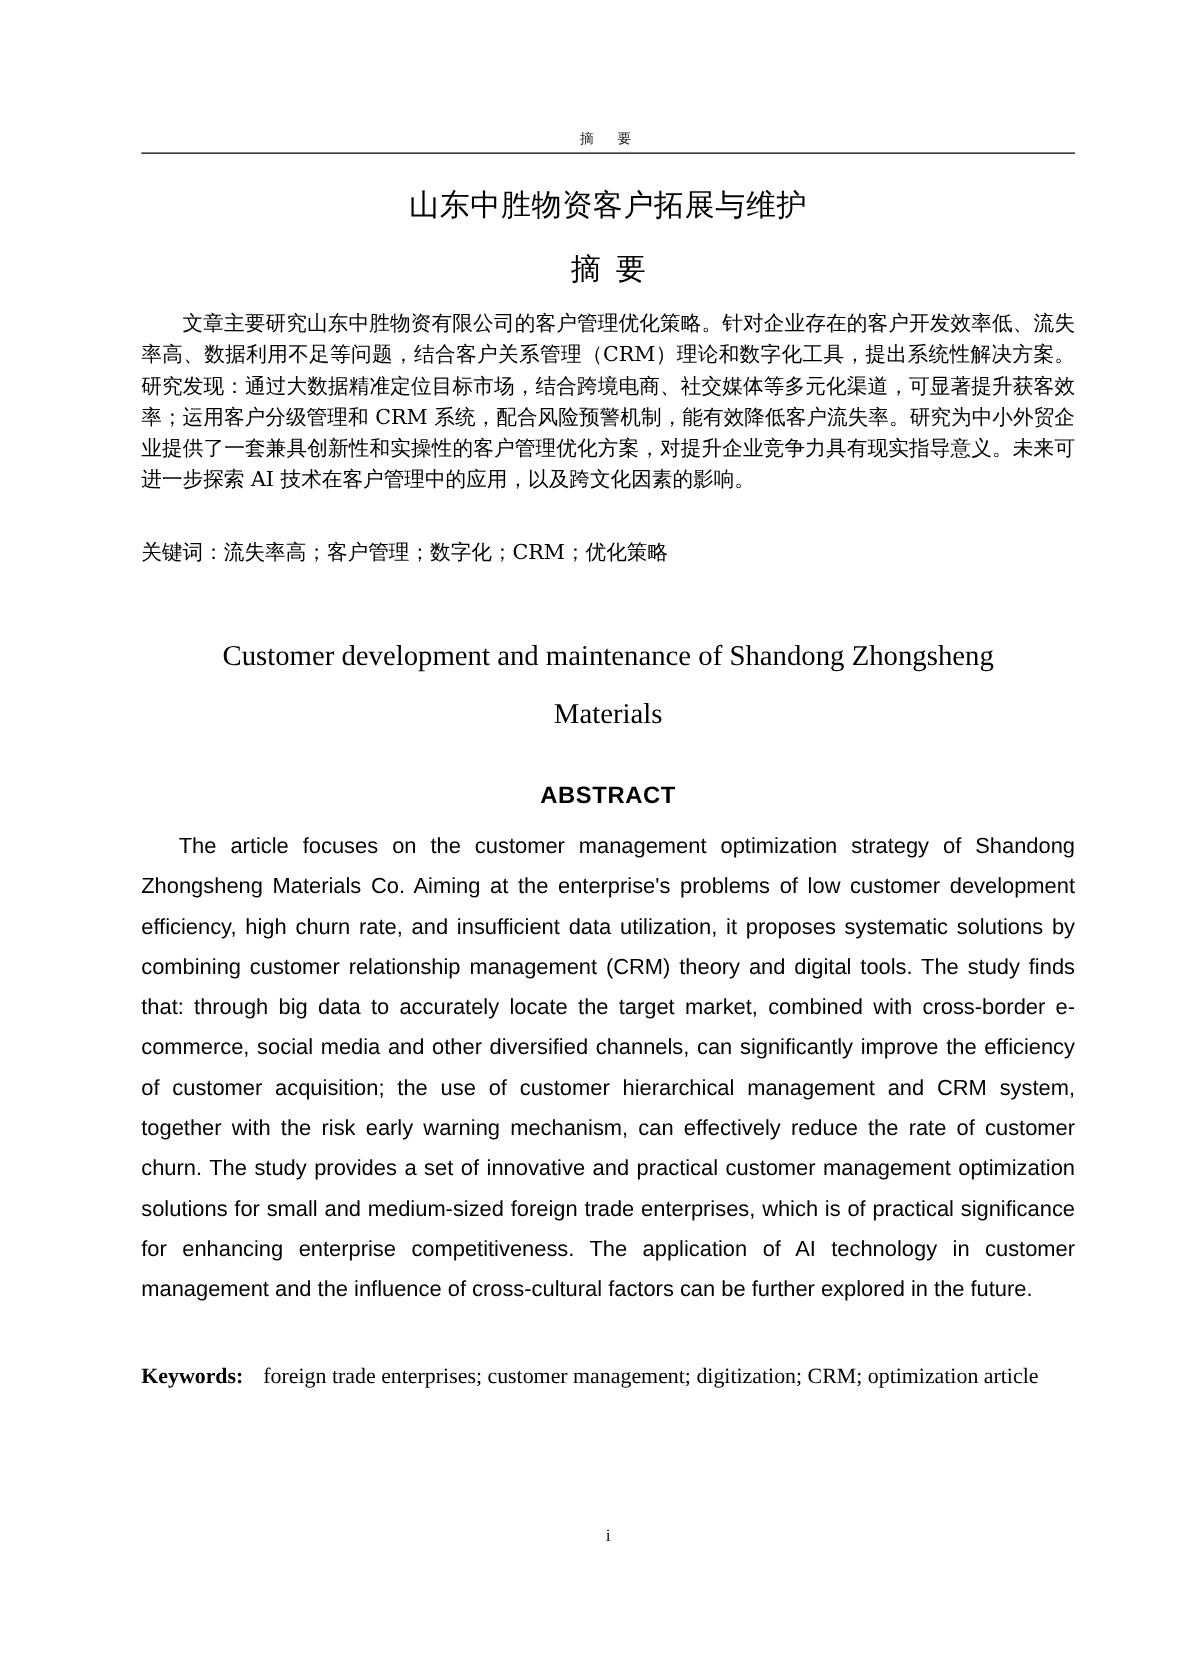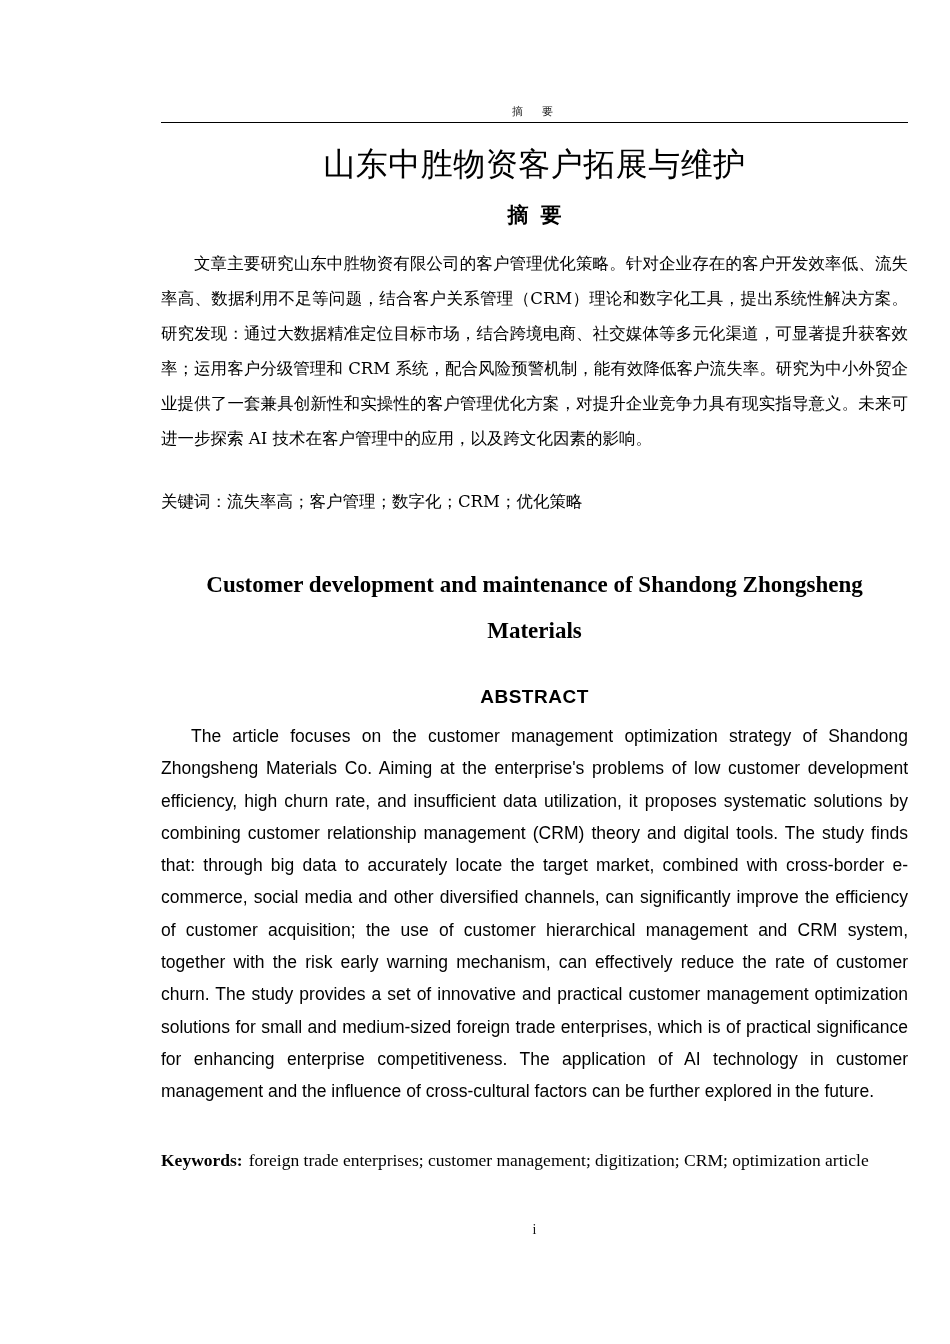--- a/index.html
+++ b/index.html
@@ -14,21 +14,20 @@
     color: #000000;
     position: relative;
     overflow: hidden;
   }
 
   .page {
     position: relative;
     width: 890px;
     height: 1344px;
     box-sizing: border-box;
-    margin-left: 48px;
   }
 
   
   .page-header {
     position: absolute;
     left: 113px;
     top: 104px;
     width: 747px;
     text-align: center;
   }
@@ -53,45 +52,45 @@
   .content {
     position: absolute;
     left: 113px;
     top: 136px;
     width: 747px;
   }
 
   
   .cn-title {
     font-family: "DejaVu Sans", "Liberation Sans", sans-serif;
-    font-size: 32px;
+    font-size: 24px;
     line-height: 40px;
     text-align: center;
     font-weight: normal;
     margin: 8px 0 0 0;
     letter-spacing: 0.5px;
   }
 
   
   .cn-heading {
     font-family: "DejaVu Sans", "Liberation Sans", sans-serif;
-    font-size: 21px;
-    font-weight: bold;
+    font-size: 24px;
+    font-weight: normal;
     text-align: center;
     line-height: 34px;
     margin: 14px 0 0 0;
     letter-spacing: 12px;
     text-indent: 12px;
   }
 
   
   .cn-body {
     font-family: "DejaVu Serif", "Liberation Serif", serif;
     font-size: 16.5px;
-    line-height: 35px;
+    line-height: 25px;
     text-align: justify;
     text-justify: inter-ideograph;
     text-indent: 33px;
     margin: 14px 0 0 0;
     word-break: break-all;
   }
 
   
   .cn-keywords {
     font-family: "DejaVu Serif", "Liberation Serif", serif;
@@ -106,21 +105,21 @@
     font-size: 16.5px;
   }
   .cn-keywords .kw-value {
     font-family: "DejaVu Serif", "Liberation Serif", serif;
   }
 
   
   .en-title {
     font-family: "Liberation Serif", "DejaVu Serif", serif;
     font-size: 23px;
-    font-weight: bold;
+    font-weight: normal;
     text-align: center;
     line-height: 46px;
     margin: 44px 42px 0 42px;
   }
 
   
   .en-heading {
     font-family: Liberation Sans, sans-serif;
     font-size: 19px;
     font-weight: bold;
@@ -146,21 +145,21 @@
     font-family: "Liberation Serif", "DejaVu Serif", serif;
     font-size: 17.5px;
     line-height: 32.3px;
     text-align: justify;
     margin: 36px 0 0 0;
     padding-left: 105px;
     text-indent: -105px;
   }
   .en-keywords .kw-label {
     font-weight: bold;
-    padding-right: 6px;
+    padding-right: 16px;
   }
 
   
   .page-number {
     position: absolute;
     left: 113px;
     top: 1222px;
     width: 747px;
     text-align: center;
     font-family: "Liberation Serif", "DejaVu Serif", serif;

